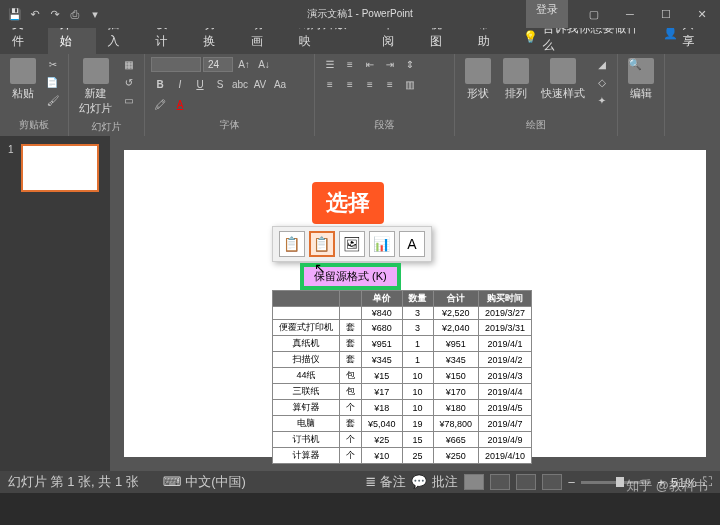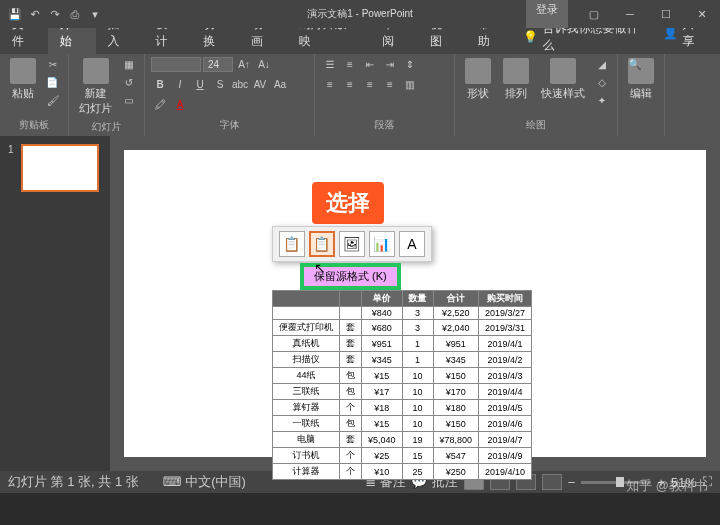--- a/index.html
+++ b/index.html
@@ -284,41 +284,33 @@
             </tr>
             <tr>
               <td>算钉器</td>
               <td>个</td>
               <td>¥18</td>
               <td>10</td>
               <td>¥180</td>
               <td>2019/4/5</td>
             </tr>
             <tr>
-              <td>一联纸</td>
-              <td>包</td>
-              <td>¥15</td>
-              <td>10</td>
-              <td>¥150</td>
-              <td>2019/4/6</td>
-            </tr>
-            <tr>
               <td>电脑</td>
               <td>套</td>
               <td>¥5,040</td>
               <td>19</td>
               <td>¥78,800</td>
               <td>2019/4/7</td>
             </tr>
             <tr>
               <td>订书机</td>
               <td>个</td>
               <td>¥25</td>
               <td>15</td>
-              <td>¥547</td>
+              <td>¥665</td>
               <td>2019/4/9</td>
             </tr>
             <tr>
               <td>计算器</td>
               <td>个</td>
               <td>¥10</td>
               <td>25</td>
               <td>¥250</td>
               <td>2019/4/10</td>
             </tr>

